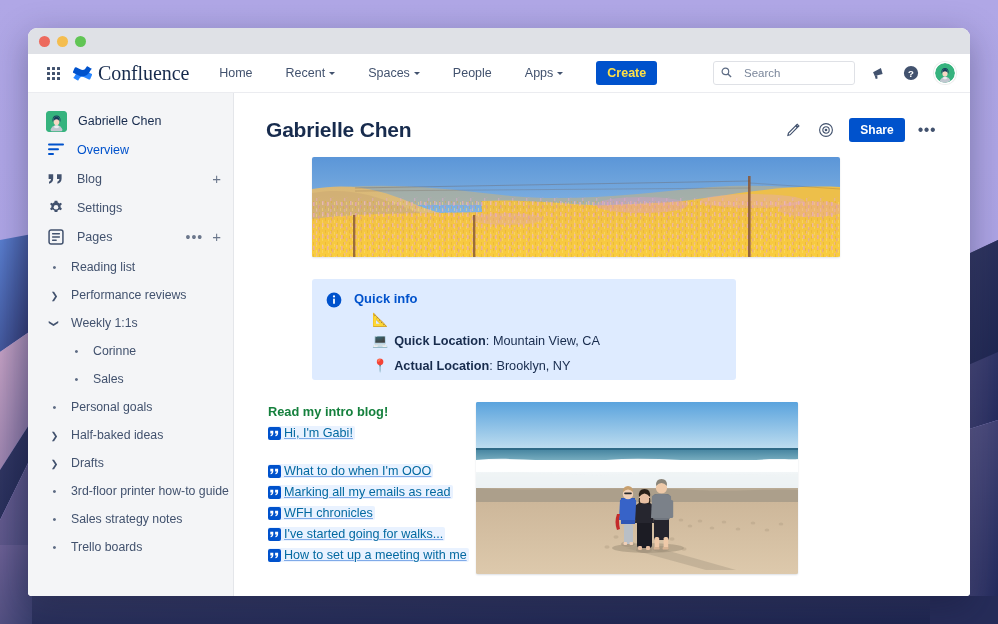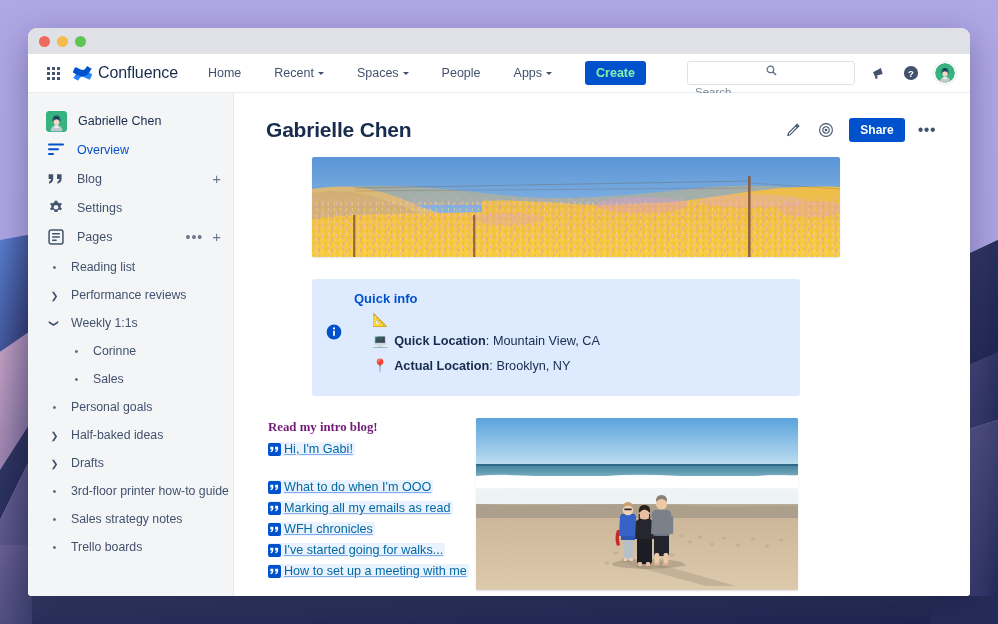--- a/index.html
+++ b/index.html
@@ -37,35 +37,35 @@
   #topnav {
     height: 39px; flex: 0 0 39px; background: #fff;
     border-bottom: 1px solid #ebecf0;
     display: flex; align-items: center; padding: 0 14px;
   }
   #appswitcher { width: 22px; height: 22px; display:flex; align-items:center; justify-content:center; cursor:pointer; border-radius:3px; }
   .grid9 { display: grid; grid-template-columns: repeat(3, 3px); grid-template-rows: repeat(3, 3px); gap: 2px; }
   .grid9 i { background: #42526e; border-radius: .5px; display:block; width:3px; height:3px; }
   #brand { display: flex; align-items: center; gap: 6px; margin-left: 9px; cursor: pointer; }
   #brand .logo { width: 19px; height: 18px; }
-  #brand .word { font-size: 16px; color: #172b4d; letter-spacing: -.1px; }
+  #brand .word { font-size: 20px; color: #172b4d; letter-spacing: -.1px; font-family: Liberation Serif, serif; }
   #navlinks { display: flex; align-items: center; margin-left: 22px; gap: 17px; }
   .navitem {
     font-size: 12.5px; color: #42526e; padding: 5px 8px; border-radius: 3px;
     cursor: pointer; display: flex; align-items: center; gap: 4px; white-space: nowrap;
   }
   .caret { width: 0; height: 0; border-left: 3.2px solid transparent; border-right: 3.2px solid transparent; border-top: 3.8px solid #42526e; display:block; margin-top:1px; }
   #createbtn {
-    background: #0052cc; color: #86efac; font-size: 12.5px; font-weight: bold;
+    background: #0052cc; color: #fde047; font-size: 12.5px; font-weight: bold;
     padding: 5px 11px; border-radius: 3px; border: none; cursor: pointer; margin-left: 8px;
   }
   #topright { margin-left: auto; display: flex; align-items: center; gap: 13px; }
   #searchbox {
-    width: 168px; height: 24px; border: 1.4px solid #dfe1e6; border-radius: 3px;
-    display: flex; align-items: center; padding: 0 7px; gap: 6px; background:#fff; cursor: text; flex-direction: column;
+    width: 142px; height: 24px; border: 1.4px solid #dfe1e6; border-radius: 3px;
+    display: flex; align-items: center; padding: 0 7px; gap: 12px; background:#fff; cursor: text;
   }
   #searchbox input {
     border: none; outline: none; font-size: 11.5px; color: #7a869a; width: 100%;
     font-family: "Liberation Sans", sans-serif; background: transparent;
   }
   #searchbox input::placeholder { color: #7a869a; }
   .iconbtn { width: 20px; height: 20px; display:flex; align-items:center; justify-content:center; cursor:pointer; }
   #avatar-top {
     width: 22px; height: 22px; border-radius: 50%; overflow: hidden; cursor: pointer;
     border: 1.5px solid #fff; box-shadow: 0 0 0 1px rgba(0,0,0,.07);
@@ -119,35 +119,35 @@
 
   
   #hero {
     margin: 8px 0 0 46px; width: 528px; height: 100px; border-radius: 2px;
     overflow: hidden; box-shadow: 0 1px 2px rgba(9,30,66,.12);
   }
   #hero svg { display:block; }
 
   
   #quickinfo {
-    margin: 22px 0 0 46px; width: 488px; background: #deebff;
-    border-radius: 3px; padding: 12px 16px 20px 14px; display: flex; gap: 11px; align-items: center;
+    margin: 22px 0 0 46px; width: 424px; background: #deebff;
+    border-radius: 3px; padding: 12px 16px 4px 14px; display: flex; gap: 11px;
   }
   #qi-icon { flex: 0 0 17px; margin-top: 1px; }
   #qi-body { flex: 1; }
   #qi-title { font-size: 13px; color: #0052cc; font-weight: bold; margin-bottom: 7px; }
   .qi-line { font-size: 12.7px; color: #172b4d; margin: 0 0 6px 18px; display: flex; gap: 6px; align-items: baseline; line-height: 1.5; }
   .qi-line:last-child { margin-bottom: 0; }
   .qi-em { font-size: 13px; line-height: 1; }
   .qi-line b { font-weight: bold; }
 
   
   #lower { display: flex; margin-top: 22px; padding-left: 2px; }
   #blogcol { width: 200px; flex: 0 0 200px; padding-top: 2px; }
-  .h5 { font-size: 12.8px; color: #701a75; font-weight: bold; display: flex; align-items: center; gap: 5px; font-family: Liberation Serif, serif; }
+  .h5 { font-size: 12.8px; color: #15803d; font-weight: bold; display: flex; align-items: center; gap: 5px; }
   .bloglink {
     display: flex; align-items: center; gap: 3px; margin-top: 7px;
     background: #e9f2ff; border-radius: 2px; width: fit-content;
     padding: 0 2px 0 0; cursor: pointer;
   }
   .bloglink .badge {
     width: 13px; height: 13px; flex: 0 0 13px; background: #0052cc; border-radius: 2px;
     display: flex; align-items: center; justify-content: center;
   }
   .bloglink .ltxt {

